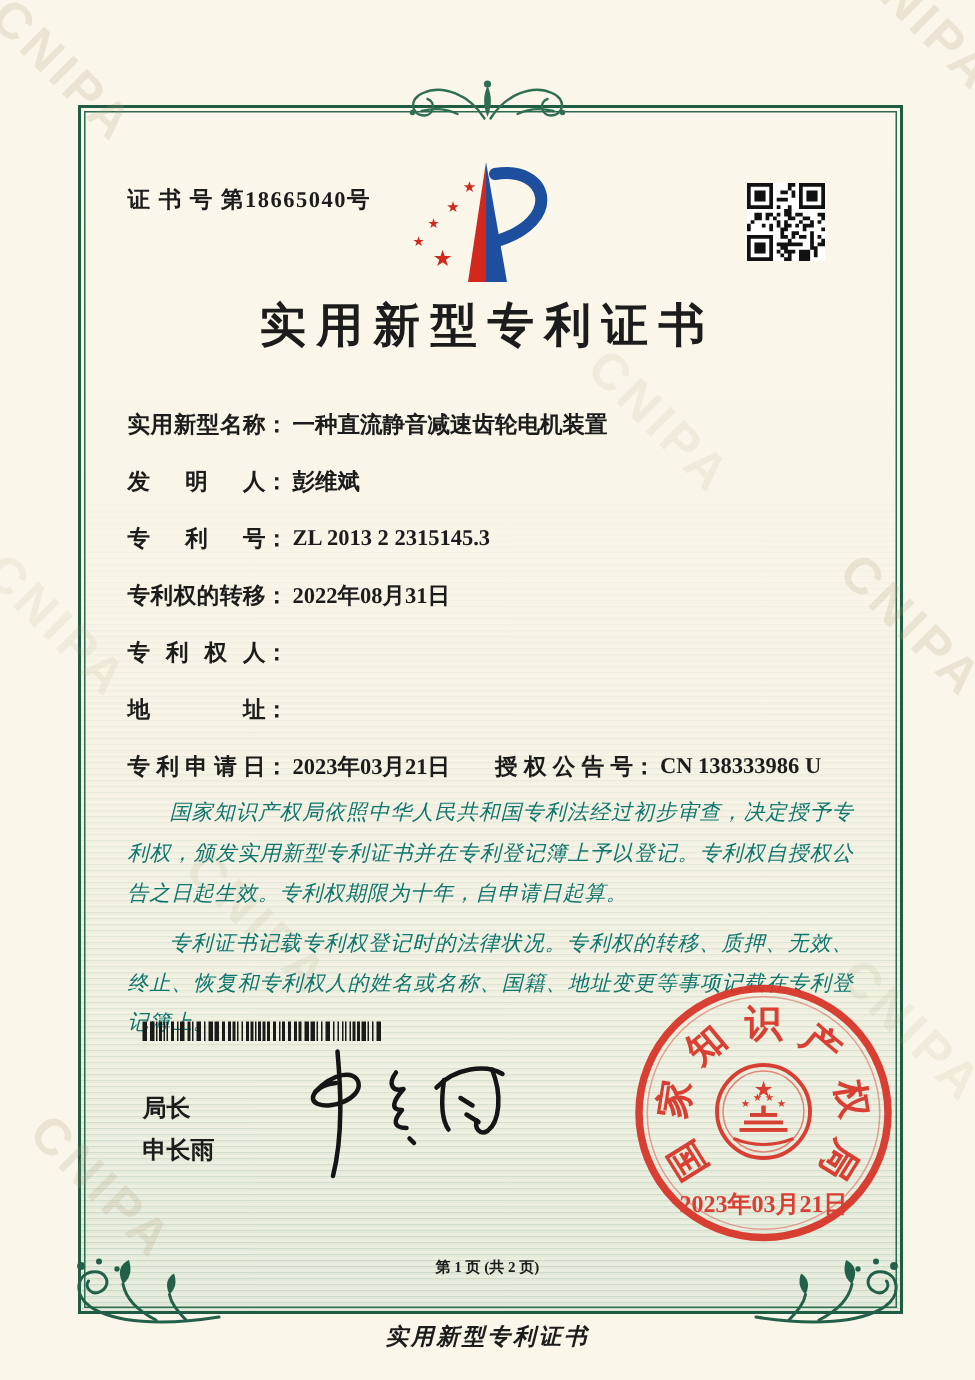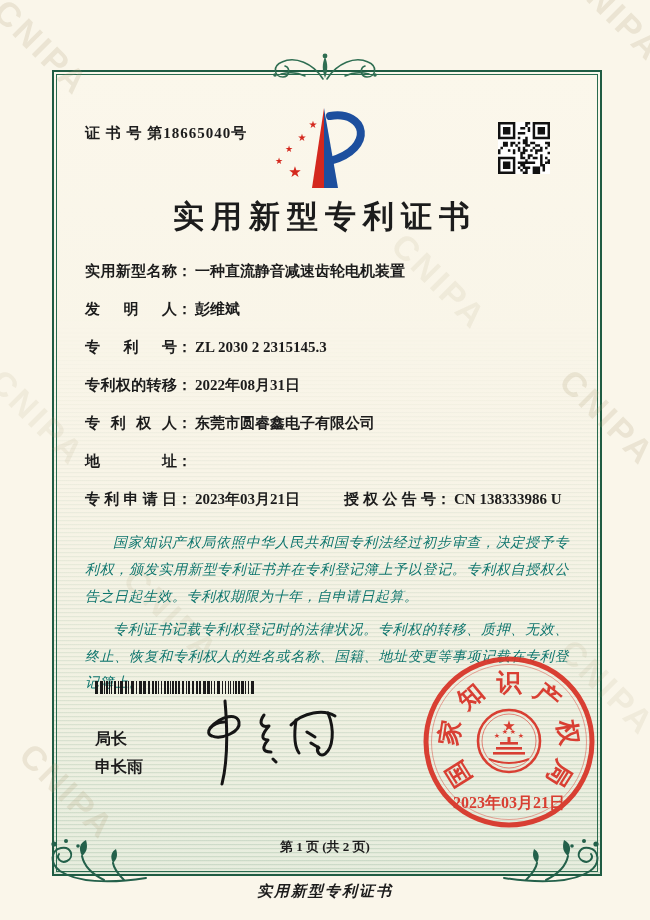--- a/index.html
+++ b/index.html
@@ -39,26 +39,26 @@
   .ornament{position:absolute;z-index:2;pointer-events:none;}
   
   .content{position:absolute;inset:0;z-index:3;}
   .cert-number{position:absolute;left:85px;top:124px;font-size:15px;font-weight:600;letter-spacing:1px;}
   .logo{position:absolute;left:272px;top:104px;}
   .qr{position:absolute;left:498px;top:122px;width:52px;height:52px;background:#fff;}
   .title{
     position:absolute;left:0;top:196px;width:100%;text-align:center;
     font-size:31px;font-weight:700;letter-spacing:7px;
   }
-  .fields{position:absolute;left:85px;top:252px;width:490px;}
+  .fields{position:absolute;left:85px;top:264px;width:490px;}
   .frow{height:38px;display:flex;align-items:center;font-size:15px;font-weight:600;}
   .flabel{display:inline-block;width:92px;text-align:justify;text-align-last:justify;}
   .fcolon{display:inline-block;width:18px;}
   .fvalue{white-space:nowrap;}
-  .fgroup2{margin-left:44px;display:flex;align-items:center;}
+  .fgroup2{margin-left:30px;display:flex;align-items:center;}
   .paras{position:absolute;left:85px;top:530px;width:484px;}
   .paras p{
     margin:0 0 6px 0;text-indent:2em;text-align:justify;
     font-size:14px;line-height:1.92;letter-spacing:.5px;
     font-style:italic;font-weight:500;color:#0f766e;
   }
   .barcode{position:absolute;left:95px;top:681px;width:163px;height:13px;display:flex;align-items:stretch;}
   .barcode i{display:block;height:100%;}
   .sig-title{position:absolute;left:95px;top:729px;font-size:16px;font-weight:600;font-family:"Liberation Sans","DejaVu Sans",sans-serif;}
   .sig-name{position:absolute;left:95px;top:757px;font-size:16px;font-weight:600;font-family:"Liberation Sans","DejaVu Sans",sans-serif;}
@@ -67,21 +67,21 @@
   .seal svg{position:absolute;inset:0;}
   .seal-char{
     position:absolute;left:50%;top:50%;
     font-size:25px;font-weight:700;color:#d8362a;
     font-family:"Liberation Serif",serif;
   }
   .seal-date{
     position:absolute;left:0;top:140px;width:100%;text-align:center;
     font-size:16px;font-weight:700;color:#d8362a;letter-spacing:0;
   }
-  .page-info{position:absolute;left:0;top:838px;width:100%;text-align:center;font-size:13px;font-weight:600;}
+  .page-info{position:absolute;left:0;top:838px;width:100%;text-align:center;font-size:10px;font-weight:600;}
   .continuation{position:absolute;left:0;top:882px;width:100%;text-align:center;font-size:15px;font-style:italic;font-weight:600;letter-spacing:2px;}
   .star{fill:#d4281e;}
 </style>
 </head>
 <body>
 
 <span class="wm" style="left:-18px;top:28px">CNIPA</span>
 <span class="wm" style="left:556px;top:-6px">CNIPA</span>
 <span class="wm faint" style="left:380px;top:262px">CNIPA</span>
 <span class="wm" style="left:548px;top:398px">CNIPA</span>
@@ -167,31 +167,30 @@
       <span class="fvalue">一种直流静音减速齿轮电机装置</span>
     </div>
     <div class="frow">
       <span class="flabel">发明人</span>
       <span class="fcolon">：</span>
       <span class="fvalue">彭维斌</span>
     </div>
     <div class="frow">
       <span class="flabel">专利号</span>
       <span class="fcolon">：</span>
-      <span class="fvalue">ZL 2030 2 2315145.3</span>
+      <span class="fvalue">ZL 2013 2 2315145.3</span>
     </div>
     <div class="frow">
       <span class="flabel">专利权的转移</span>
       <span class="fcolon">：</span>
       <span class="fvalue">2022年08月31日</span>
     </div>
     <div class="frow">
       <span class="flabel">专利权人</span>
       <span class="fcolon">：</span>
-      <span class="fvalue">东莞市圆睿鑫电子有限公司</span>
     </div>
     <div class="frow">
       <span class="flabel">地址</span>
       <span class="fcolon">：</span>
     </div>
     <div class="frow">
       <span class="flabel">专利申请日</span>
       <span class="fcolon">：</span>
       <span class="fvalue">2023年03月21日</span>
       <span class="fgroup2">

